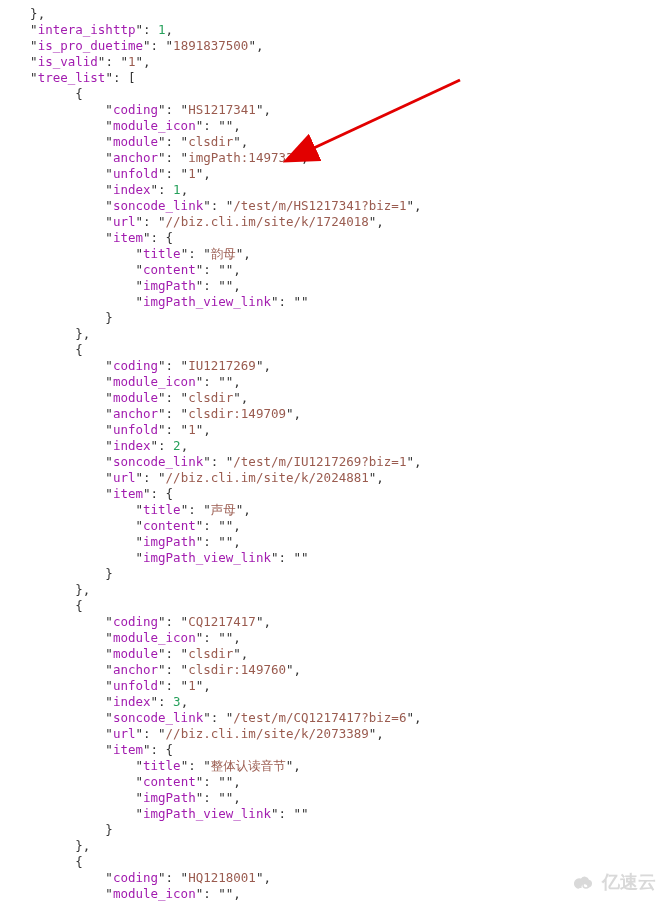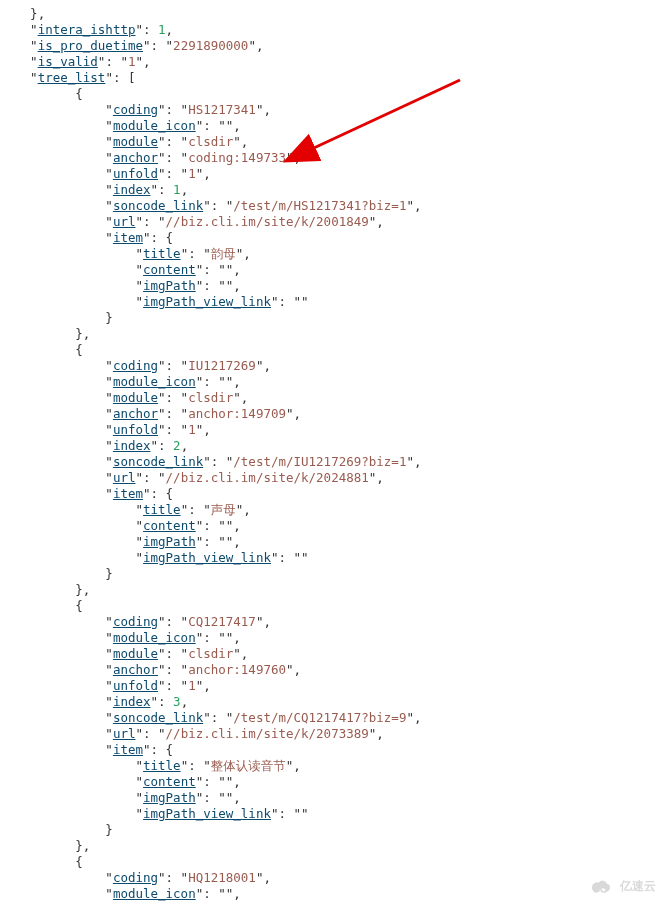--- a/index.html
+++ b/index.html
@@ -11,93 +11,93 @@
     background: #fff;
     color: #333;
     width: 666px;
     overflow: hidden;
   }
   pre {
     margin: 0;
     padding: 6px 0 0 0;
     white-space: pre;
   }
-  .k { color: #0c4a6e; text-decoration: underline; } 
+  .k { color: #a21caf; } 
   .s { color: #9a5b4f; } 
   .n { color: #25a05a; } 
   .p { color: #333; }    
 
   .arrow {
     position: absolute;
     left: 0;
     top: 0;
     pointer-events: none;
   }
   .watermark {
     position: absolute;
     right: 10px;
     bottom: 8px;
     color: #d9d9d9;
     font-family: Arial, sans-serif;
-    font-size: 12px;
+    font-size: 18px;
     font-weight: bold;
     display: flex;
     align-items: center;
     gap: 10px;
   }
   .watermark svg { display: block; }
 </style>
 </head>
 <body>
 
 <pre>    <span class="p">},</span>
     <span class="p">"</span><span class="k">intera_ishttp</span><span class="p">": </span><span class="n">1</span><span class="p">,</span>
-    <span class="p">"</span><span class="k">is_pro_duetime</span><span class="p">": "</span><span class="s">2291890000</span><span class="p">",</span>
+    <span class="p">"</span><span class="k">is_pro_duetime</span><span class="p">": "</span><span class="s">1891837500</span><span class="p">",</span>
     <span class="p">"</span><span class="k">is_valid</span><span class="p">": "</span><span class="s">1</span><span class="p">",</span>
     <span class="p">"</span><span class="k">tree_list</span><span class="p">": [</span>
           <span class="p">{</span>
               <span class="p">"</span><span class="k">coding</span><span class="p">": "</span><span class="s">HS1217341</span><span class="p">",</span>
               <span class="p">"</span><span class="k">module_icon</span><span class="p">": "</span><span class="s"></span><span class="p">",</span>
               <span class="p">"</span><span class="k">module</span><span class="p">": "</span><span class="s">clsdir</span><span class="p">",</span>
-              <span class="p">"</span><span class="k">anchor</span><span class="p">": "</span><span class="s">coding:149733</span><span class="p">",</span>
+              <span class="p">"</span><span class="k">anchor</span><span class="p">": "</span><span class="s">imgPath:149733</span><span class="p">",</span>
               <span class="p">"</span><span class="k">unfold</span><span class="p">": "</span><span class="s">1</span><span class="p">",</span>
               <span class="p">"</span><span class="k">index</span><span class="p">": </span><span class="n">1</span><span class="p">,</span>
               <span class="p">"</span><span class="k">soncode_link</span><span class="p">": "</span><span class="s">/test/m/HS1217341?biz=1</span><span class="p">",</span>
-              <span class="p">"</span><span class="k">url</span><span class="p">": "</span><span class="s">//biz.cli.im/site/k/2001849</span><span class="p">",</span>
+              <span class="p">"</span><span class="k">url</span><span class="p">": "</span><span class="s">//biz.cli.im/site/k/1724018</span><span class="p">",</span>
               <span class="p">"</span><span class="k">item</span><span class="p">": {</span>
                   <span class="p">"</span><span class="k">title</span><span class="p">": "</span><span class="s">韵母</span><span class="p">",</span>
                   <span class="p">"</span><span class="k">content</span><span class="p">": "</span><span class="s"></span><span class="p">",</span>
                   <span class="p">"</span><span class="k">imgPath</span><span class="p">": "</span><span class="s"></span><span class="p">",</span>
                   <span class="p">"</span><span class="k">imgPath_view_link</span><span class="p">": "</span><span class="s"></span><span class="p">"</span>
               <span class="p">}</span>
           <span class="p">},</span>
           <span class="p">{</span>
               <span class="p">"</span><span class="k">coding</span><span class="p">": "</span><span class="s">IU1217269</span><span class="p">",</span>
               <span class="p">"</span><span class="k">module_icon</span><span class="p">": "</span><span class="s"></span><span class="p">",</span>
               <span class="p">"</span><span class="k">module</span><span class="p">": "</span><span class="s">clsdir</span><span class="p">",</span>
-              <span class="p">"</span><span class="k">anchor</span><span class="p">": "</span><span class="s">anchor:149709</span><span class="p">",</span>
+              <span class="p">"</span><span class="k">anchor</span><span class="p">": "</span><span class="s">clsdir:149709</span><span class="p">",</span>
               <span class="p">"</span><span class="k">unfold</span><span class="p">": "</span><span class="s">1</span><span class="p">",</span>
               <span class="p">"</span><span class="k">index</span><span class="p">": </span><span class="n">2</span><span class="p">,</span>
               <span class="p">"</span><span class="k">soncode_link</span><span class="p">": "</span><span class="s">/test/m/IU1217269?biz=1</span><span class="p">",</span>
               <span class="p">"</span><span class="k">url</span><span class="p">": "</span><span class="s">//biz.cli.im/site/k/2024881</span><span class="p">",</span>
               <span class="p">"</span><span class="k">item</span><span class="p">": {</span>
                   <span class="p">"</span><span class="k">title</span><span class="p">": "</span><span class="s">声母</span><span class="p">",</span>
                   <span class="p">"</span><span class="k">content</span><span class="p">": "</span><span class="s"></span><span class="p">",</span>
                   <span class="p">"</span><span class="k">imgPath</span><span class="p">": "</span><span class="s"></span><span class="p">",</span>
                   <span class="p">"</span><span class="k">imgPath_view_link</span><span class="p">": "</span><span class="s"></span><span class="p">"</span>
               <span class="p">}</span>
           <span class="p">},</span>
           <span class="p">{</span>
               <span class="p">"</span><span class="k">coding</span><span class="p">": "</span><span class="s">CQ1217417</span><span class="p">",</span>
               <span class="p">"</span><span class="k">module_icon</span><span class="p">": "</span><span class="s"></span><span class="p">",</span>
               <span class="p">"</span><span class="k">module</span><span class="p">": "</span><span class="s">clsdir</span><span class="p">",</span>
-              <span class="p">"</span><span class="k">anchor</span><span class="p">": "</span><span class="s">anchor:149760</span><span class="p">",</span>
+              <span class="p">"</span><span class="k">anchor</span><span class="p">": "</span><span class="s">clsdir:149760</span><span class="p">",</span>
               <span class="p">"</span><span class="k">unfold</span><span class="p">": "</span><span class="s">1</span><span class="p">",</span>
               <span class="p">"</span><span class="k">index</span><span class="p">": </span><span class="n">3</span><span class="p">,</span>
-              <span class="p">"</span><span class="k">soncode_link</span><span class="p">": "</span><span class="s">/test/m/CQ1217417?biz=9</span><span class="p">",</span>
+              <span class="p">"</span><span class="k">soncode_link</span><span class="p">": "</span><span class="s">/test/m/CQ1217417?biz=6</span><span class="p">",</span>
               <span class="p">"</span><span class="k">url</span><span class="p">": "</span><span class="s">//biz.cli.im/site/k/2073389</span><span class="p">",</span>
               <span class="p">"</span><span class="k">item</span><span class="p">": {</span>
                   <span class="p">"</span><span class="k">title</span><span class="p">": "</span><span class="s">整体认读音节</span><span class="p">",</span>
                   <span class="p">"</span><span class="k">content</span><span class="p">": "</span><span class="s"></span><span class="p">",</span>
                   <span class="p">"</span><span class="k">imgPath</span><span class="p">": "</span><span class="s"></span><span class="p">",</span>
                   <span class="p">"</span><span class="k">imgPath_view_link</span><span class="p">": "</span><span class="s"></span><span class="p">"</span>
               <span class="p">}</span>
           <span class="p">},</span>
           <span class="p">{</span>
               <span class="p">"</span><span class="k">coding</span><span class="p">": "</span><span class="s">HQ1218001</span><span class="p">",</span>

